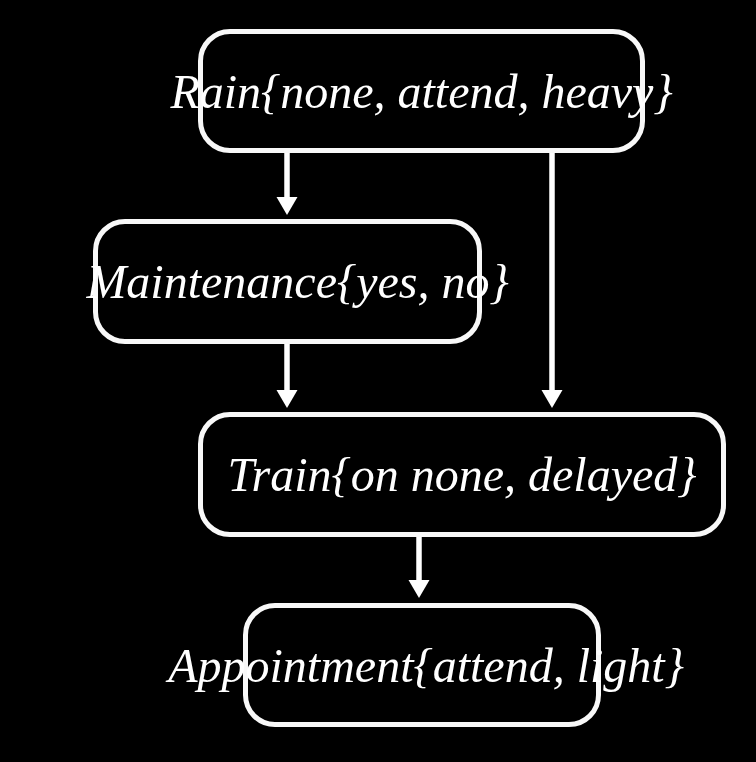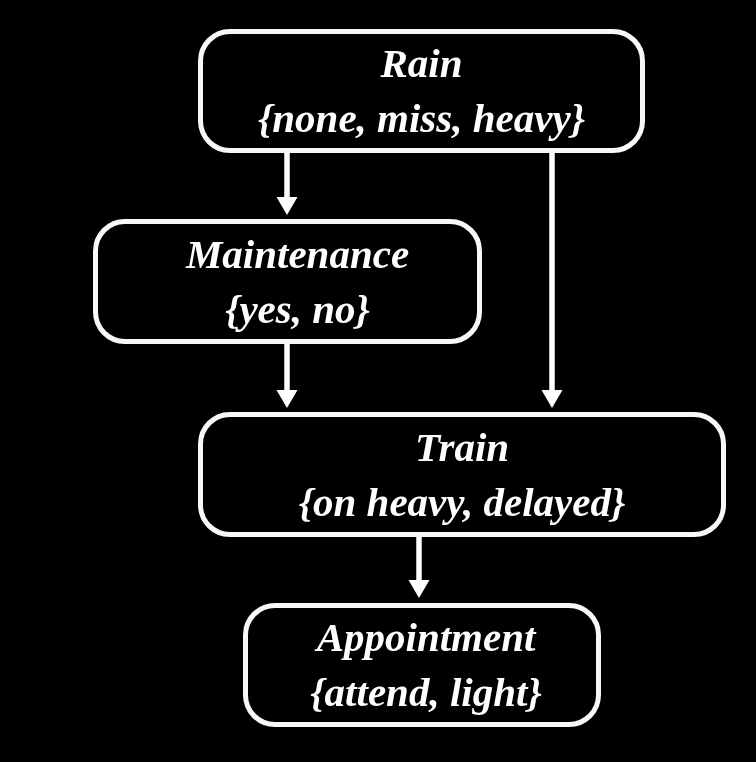--- a/index.html
+++ b/index.html
@@ -22,30 +22,29 @@
     width: 756px;
     height: 762px;
   }
   .node {
     position: absolute;
     box-sizing: border-box;
     background: #000000;
     border: 5px solid #f8f8f8;
     border-radius: 32px;
     display: flex;
-    flex-direction: column;
+    flex-direction: row;
     align-items: center;
     justify-content: center;
     text-align: center;
     color: #ffffff;
     font-style: italic;
-    font-size: 41px;
+    font-size: 48px;
     line-height: 55px;
     white-space: nowrap;
-    font-weight: bold;
   }
   .node .node-label,
   .node .node-values {
     display: block;
   }
   #node-rain        { left: 198px; top:  29px; width: 447px; height: 124px; }
   #node-maintenance { left:  93px; top: 219px; width: 389px; height: 125px; padding-left: 20px; }
   #node-train       { left: 198px; top: 412px; width: 528px; height: 125px; }
   #node-appointment { left: 243px; top: 603px; width: 358px; height: 124px; padding-left: 8px; }
 </style>
@@ -68,31 +67,31 @@
       <polygon points="276.5,390 297.5,390 287,408" stroke="none"></polygon>
     </g>
     <g stroke="#ffffff" fill="#ffffff">
       <line x1="419" y1="535" x2="419" y2="581" stroke-width="5.5"></line>
       <polygon points="408.5,580 429.5,580 419,598" stroke="none"></polygon>
     </g>
   </svg>
 
   <div class="node" id="node-rain">
     <span class="node-label">Rain</span>
-    <span class="node-values">{none, miss, heavy}</span>
+    <span class="node-values">{none, attend, heavy}</span>
   </div>
 
   <div class="node" id="node-maintenance">
     <span class="node-label">Maintenance</span>
     <span class="node-values">{yes, no}</span>
   </div>
 
   <div class="node" id="node-train">
     <span class="node-label">Train</span>
-    <span class="node-values">{on heavy, delayed}</span>
+    <span class="node-values">{on none, delayed}</span>
   </div>
 
   <div class="node" id="node-appointment">
     <span class="node-label">Appointment</span>
     <span class="node-values">{attend, light}</span>
   </div>
 
 </div>
 
 </body></html>

